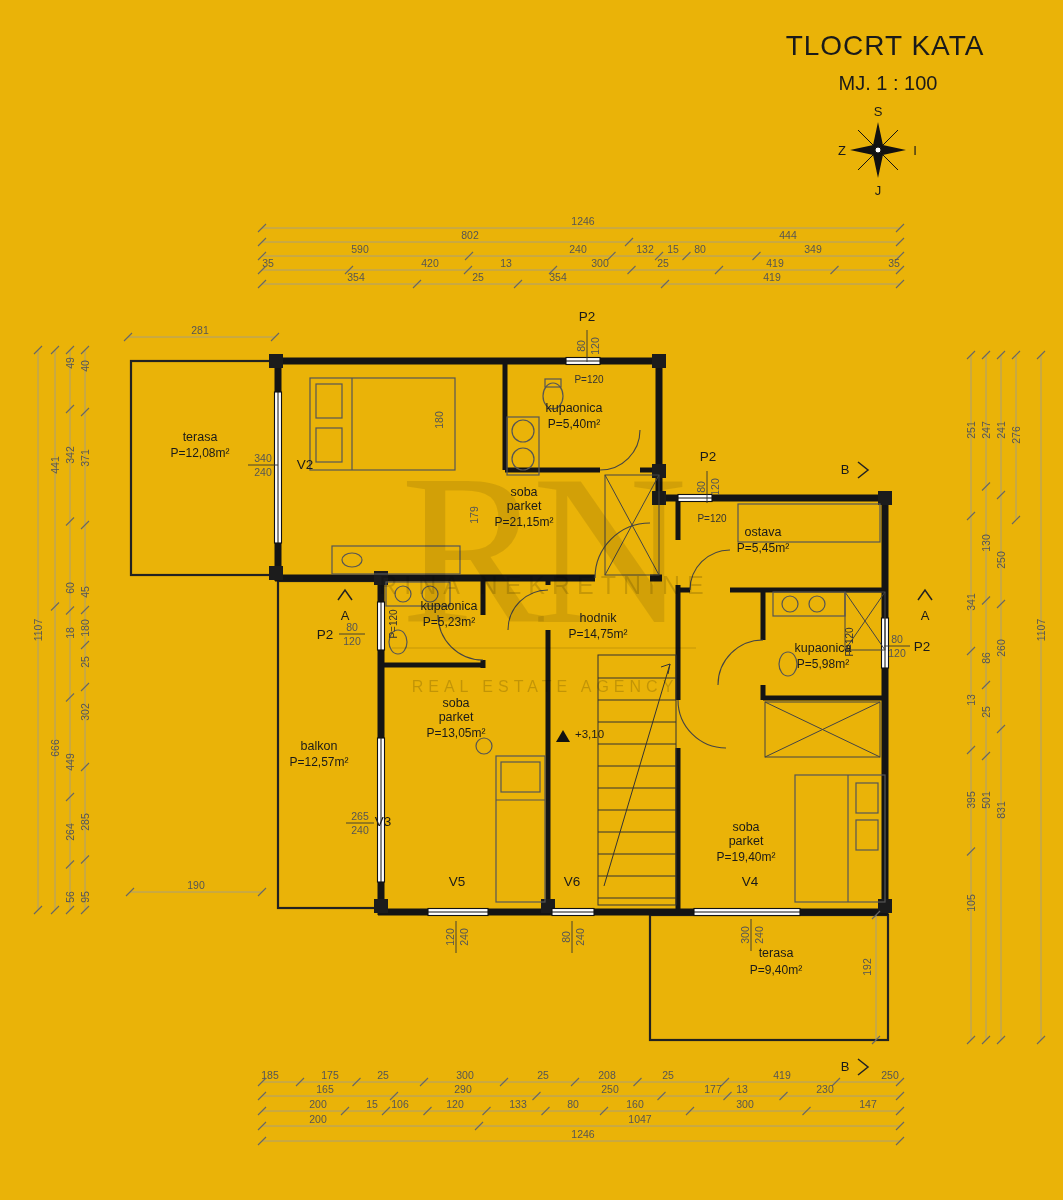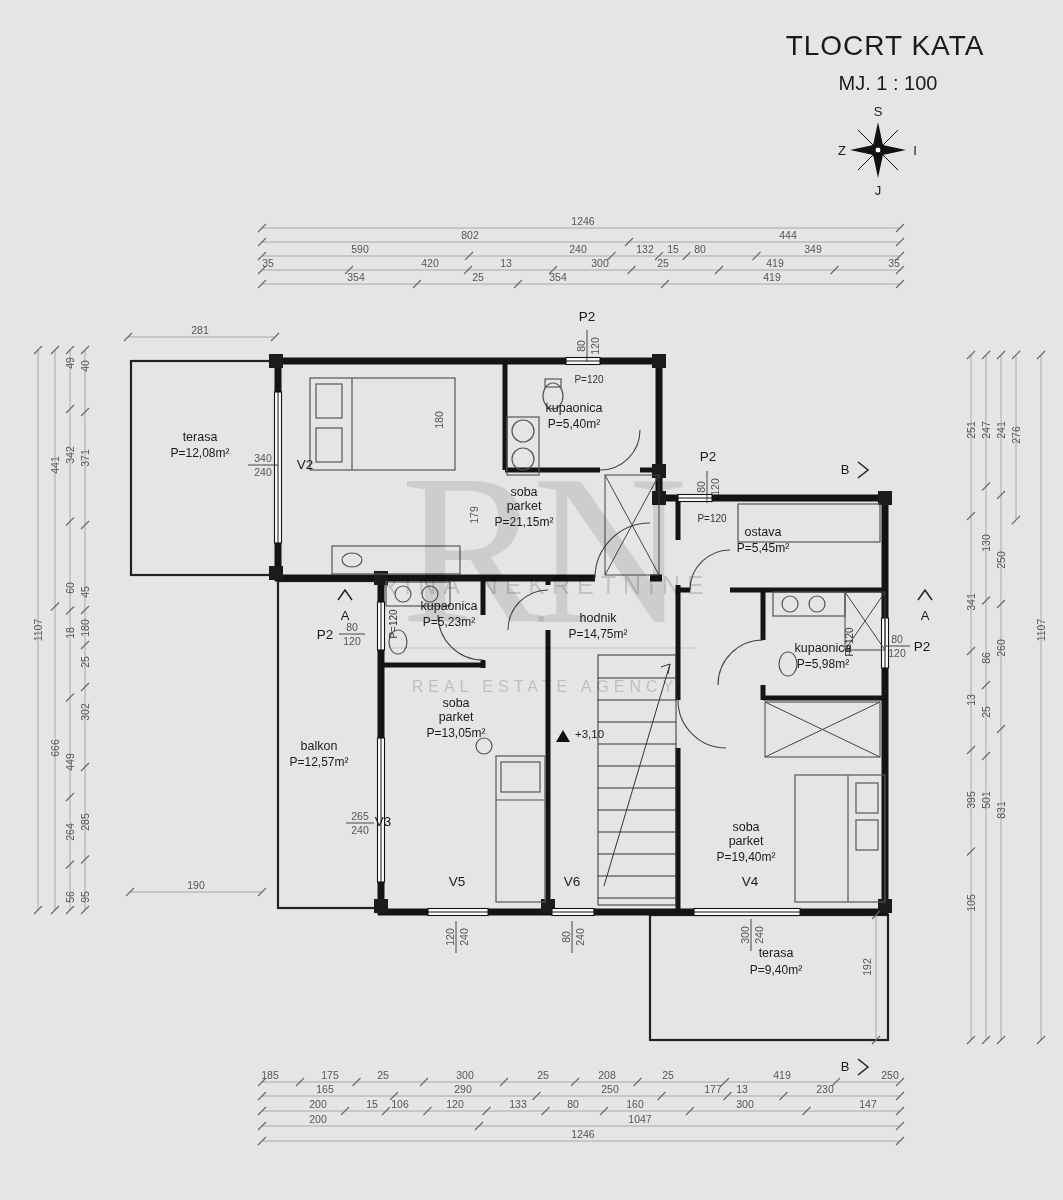--- a/index.html
+++ b/index.html
@@ -1,16 +1,16 @@
 <!DOCTYPE html>
 <html><head>
 <meta charset="utf-8">
 <style>
   html,body{margin:0;padding:0;background:#fff;}
-  .page{position:relative;width:1063px;height:1200px;background:#e5e5e5;overflow:hidden;
+  .page{position:relative;width:1063px;height:1200px;background:#eab308;overflow:hidden;
         font-family:"Liberation Sans",sans-serif;}
   svg{position:absolute;left:0;top:0;}
   text{fill:#1a1a1a;font-family:"Liberation Sans",sans-serif;}
   .title{font-size:28px;text-anchor:middle;letter-spacing:1px;}
   .subtitle{font-size:20px;text-anchor:middle;}
   .dim{font-size:10.5px;fill:#555;text-anchor:middle;}
   .dimline{stroke:#9a9a9a;stroke-width:0.8;}
   .dimtick{stroke:#666;stroke-width:1.1;}
   .wall{stroke:#141414;stroke-width:7;fill:none;}
   .iwall{stroke:#141414;stroke-width:5;fill:none;}

